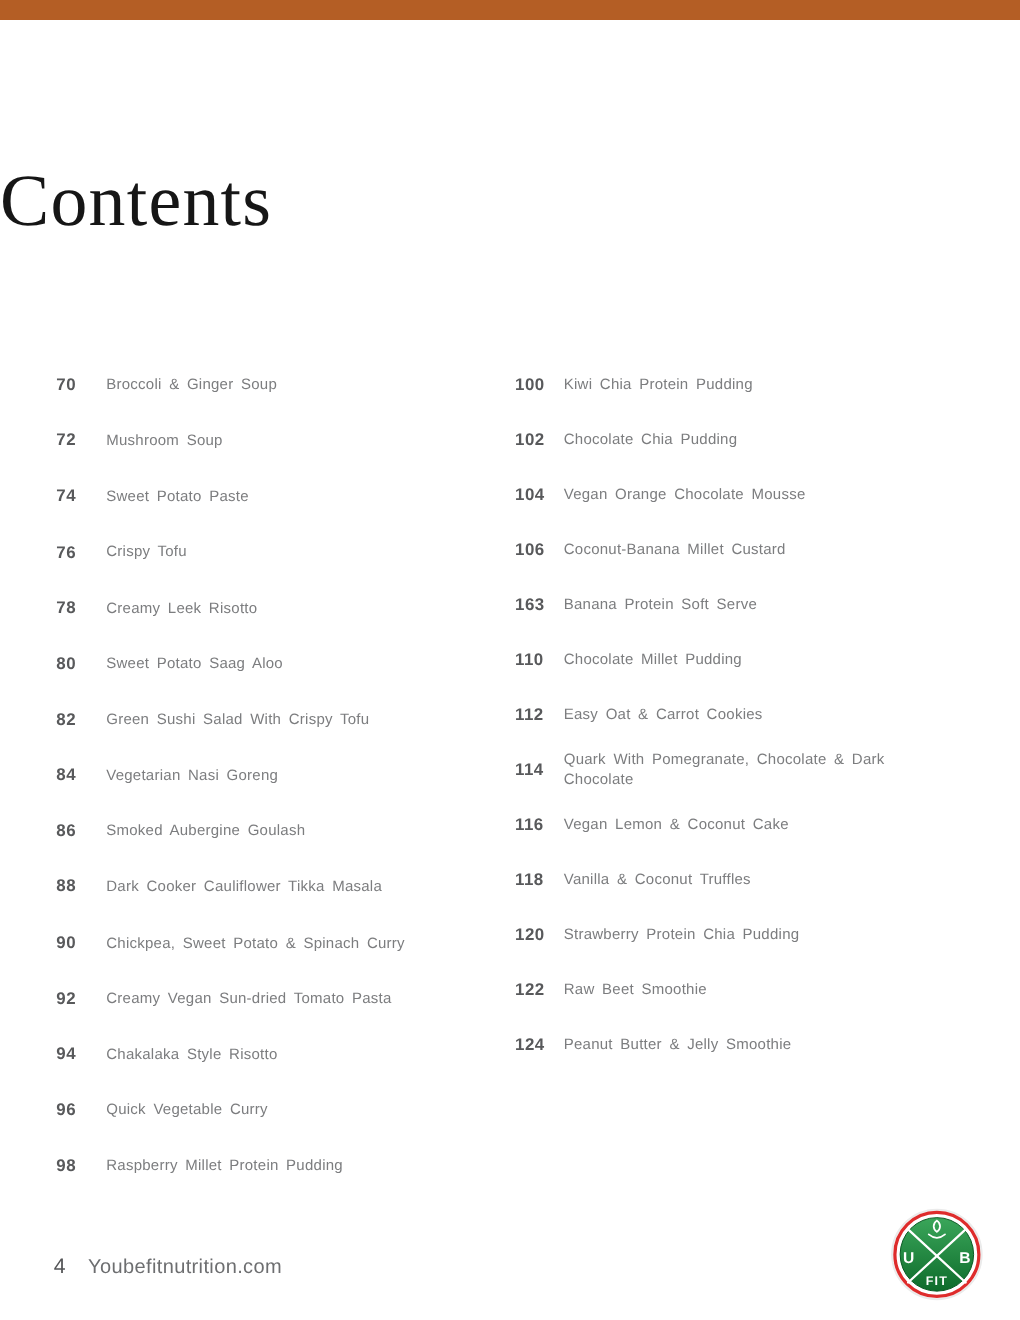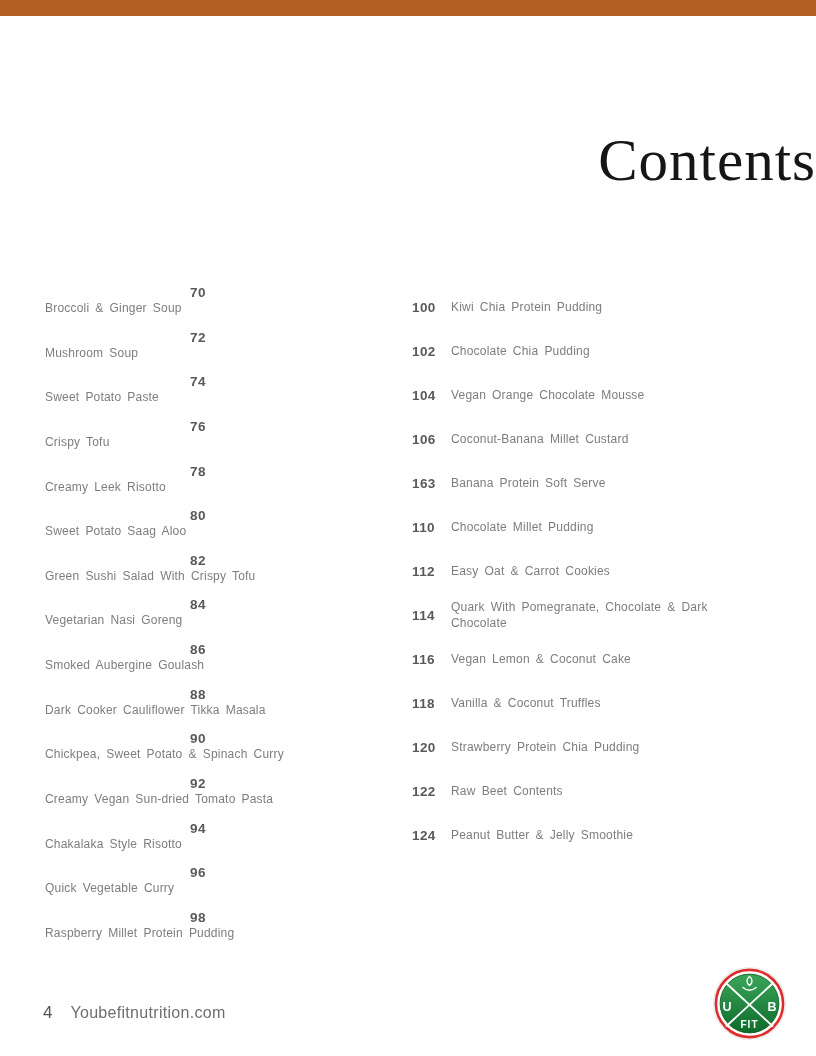--- a/index.html
+++ b/index.html
@@ -16,40 +16,40 @@
     position: absolute;
     left: 0; top: 0;
     width: 100%;
     height: 16px;
     background: #b45e25;
   }
   .title {
     position: absolute;
     left: 0; top: 131px;
     width: 100%;
-    text-align: right;
+    text-align: left;
     font-family: "Liberation Serif", "DejaVu Serif", serif;
     font-weight: 400;
     font-size: 59px;
     line-height: 1;
     color: #161616;
     letter-spacing: 1px;
   }
   .col {
     position: absolute;
     display: flex;
     flex-direction: column;
   }
   .col-left  { left: 45px;  top: 285px; }
   .col-right { left: 412px; top: 285px; }
   .row {
     display: flex;
     align-items: center;
   }
-  .col-left  .row { height: 44.64px; flex-direction: column; }
+  .col-left  .row { height: 44.64px; }
   .col-right .row { height: 44.0px; }
   .num {
     flex: none;
     font-size: 13.5px;
     font-weight: 700;
     color: #58595b;
     letter-spacing: 0.4px;
   }
   .col-left  .num { width: 40px; }
   .col-right .num { width: 39px; }
@@ -224,21 +224,21 @@
         <span class="rtitle">Vanilla &amp; Coconut Truffles</span>
       </div>
 
       <div class="row">
         <span class="num">120</span>
         <span class="rtitle">Strawberry Protein Chia Pudding</span>
       </div>
 
       <div class="row">
         <span class="num">122</span>
-        <span class="rtitle">Raw Beet Contents</span>
+        <span class="rtitle">Raw Beet Smoothie</span>
       </div>
 
       <div class="row">
         <span class="num">124</span>
         <span class="rtitle">Peanut Butter &amp; Jelly Smoothie</span>
       </div>
     </div>
 
   <div class="footer">
     <span class="pnum">4</span>

